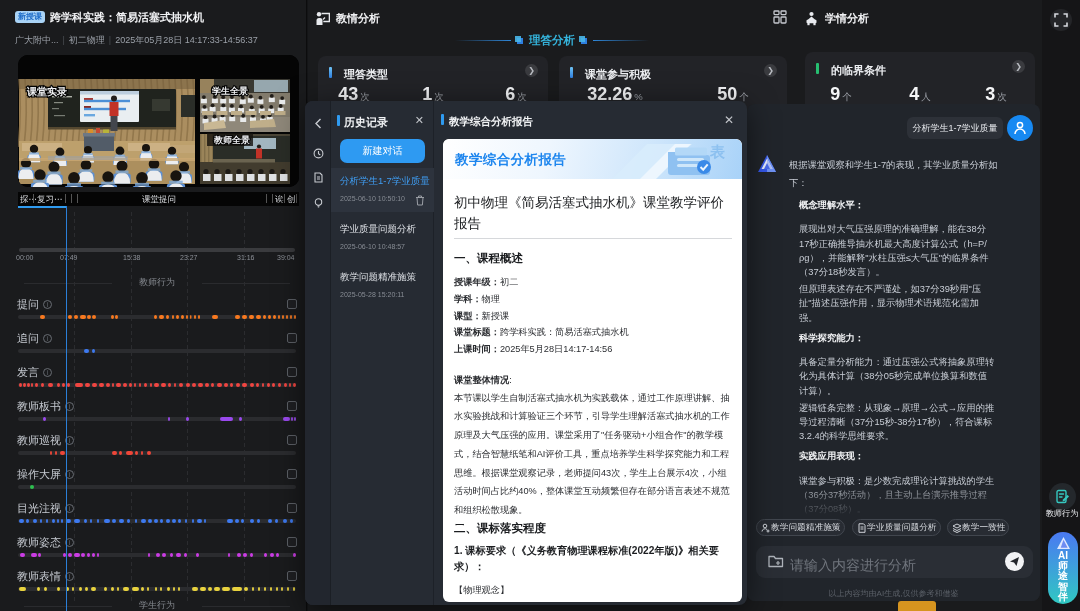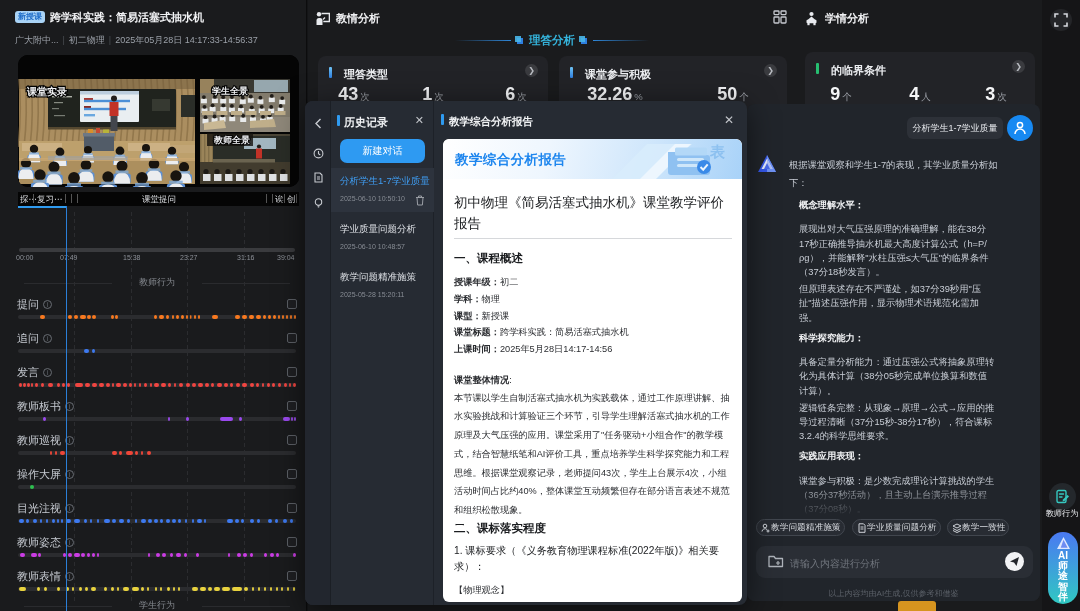--- a/index.html
+++ b/index.html
@@ -82,21 +82,21 @@
 .ubub{position:absolute;left:160px;top:13px;width:96px;height:22px;background:#2d3138;border-radius:6px;color:#e8eaee;font-size:9px;text-align:center;line-height:22px}
 .uava{position:absolute;left:260px;top:11px;width:26px;height:26px;border-radius:50%;background:#1789f2}
 .aimsg{position:absolute;left:42px;top:52px;width:212px;font-size:9.3px;line-height:14.3px;color:#c9ced6}
 .aimsg .p1{line-height:18px;margin-bottom:4px}
 .aimsg p{margin-bottom:2.5px}
 .aimsg .h{margin:6px 0 10px;font-weight:bold;color:#f3f4f6}
 .aimsg .ind{margin-left:10px;width:197px}
 .chip{position:absolute;top:415px;height:17px;background:#282c33;border:1px solid #41464e;border-radius:9px;color:#d6d9de;font-size:8.7px;line-height:15px;padding:0 3px 0 14px}
 .chipic{position:absolute;left:3.5px;top:3px;width:10px;height:10px}
 #inbox{position:absolute;left:9px;top:442px;width:277px;height:32px;background:#2a2e35;border-radius:9px}
-#inbox .ph{position:absolute;left:34px;top:11px;font-size:10px;color:#70757d}
+#inbox .ph{position:absolute;left:34px;top:11px;font-size:14px;color:#70757d}
 #send{position:absolute;right:9px;top:6px;width:19px;height:19px;border-radius:50%;background:#f2f3f5}
 .cfoot{position:absolute;left:0;top:484px;width:100%;text-align:center;font-size:8px;color:#5b6068}
 </style>
 </head>
 <body>
 
 <div id="lp" class="panel">
   <div class="tag">新授课</div>
   <div class="lp-title">跨学科实践：简易活塞式抽水机</div>
   <div class="lp-sub">广大附中...<i>|</i>初二物理<i>|</i>2025年05月28日 14:17:33-14:56:37</div>
@@ -765,21 +765,21 @@
         <div class="meta">
           <b>授课年级：</b>初二<br>
           <b>学科：</b>物理<br>
           <b>课型：</b>新授课<br>
           <b>课堂标题：</b>跨学科实践：简易活塞式抽水机<br>
           <b>上课时间：</b>2025年5月28日14:17-14:56
         </div>
         <div style="margin-top:14px;line-height:16.8px"><b>课堂整体情况</b>:</div>
         <div>本节课以学生自制活塞式抽水机为实践载体，通过工作原理讲解、抽水实验挑战和计算验证三个环节，引导学生理解活塞式抽水机的工作原理及大气压强的应用。课堂采用了"任务驱动+小组合作"的教学模式，结合智慧纸笔和AI评价工具，重点培养学生科学探究能力和工程思维。根据课堂观察记录，老师提问43次，学生上台展示4次，小组活动时间占比约40%，整体课堂互动频繁但存在部分语言表述不规范和组织松散现象。</div>
         <div class="h2" style="margin-top:1px">二、课标落实程度</div>
-        <div style="margin-top:8px;line-height:16px;font-weight:normal;color:#1b1d20;font-size:10.2px">1. 课标要求（《义务教育物理课程标准(2022年版)》相关要求）：</div>
+        <div style="margin-top:8px;line-height:16px;font-weight:bold;color:#1b1d20;font-size:10.2px">1. 课标要求（《义务教育物理课程标准(2022年版)》相关要求）：</div>
         <div style="margin-top:6px">【物理观念】</div>
       </div>
     </div>
   </div>
 </div>
 
 <div id="chat">
   <div class="ubub">分析学生1-7学业质量</div>
   <div class="uava">
     <svg style="position:absolute;left:6px;top:5px" width="14" height="16" viewBox="0 0 14 16" fill="none" stroke="#fff" stroke-width="1.5">

